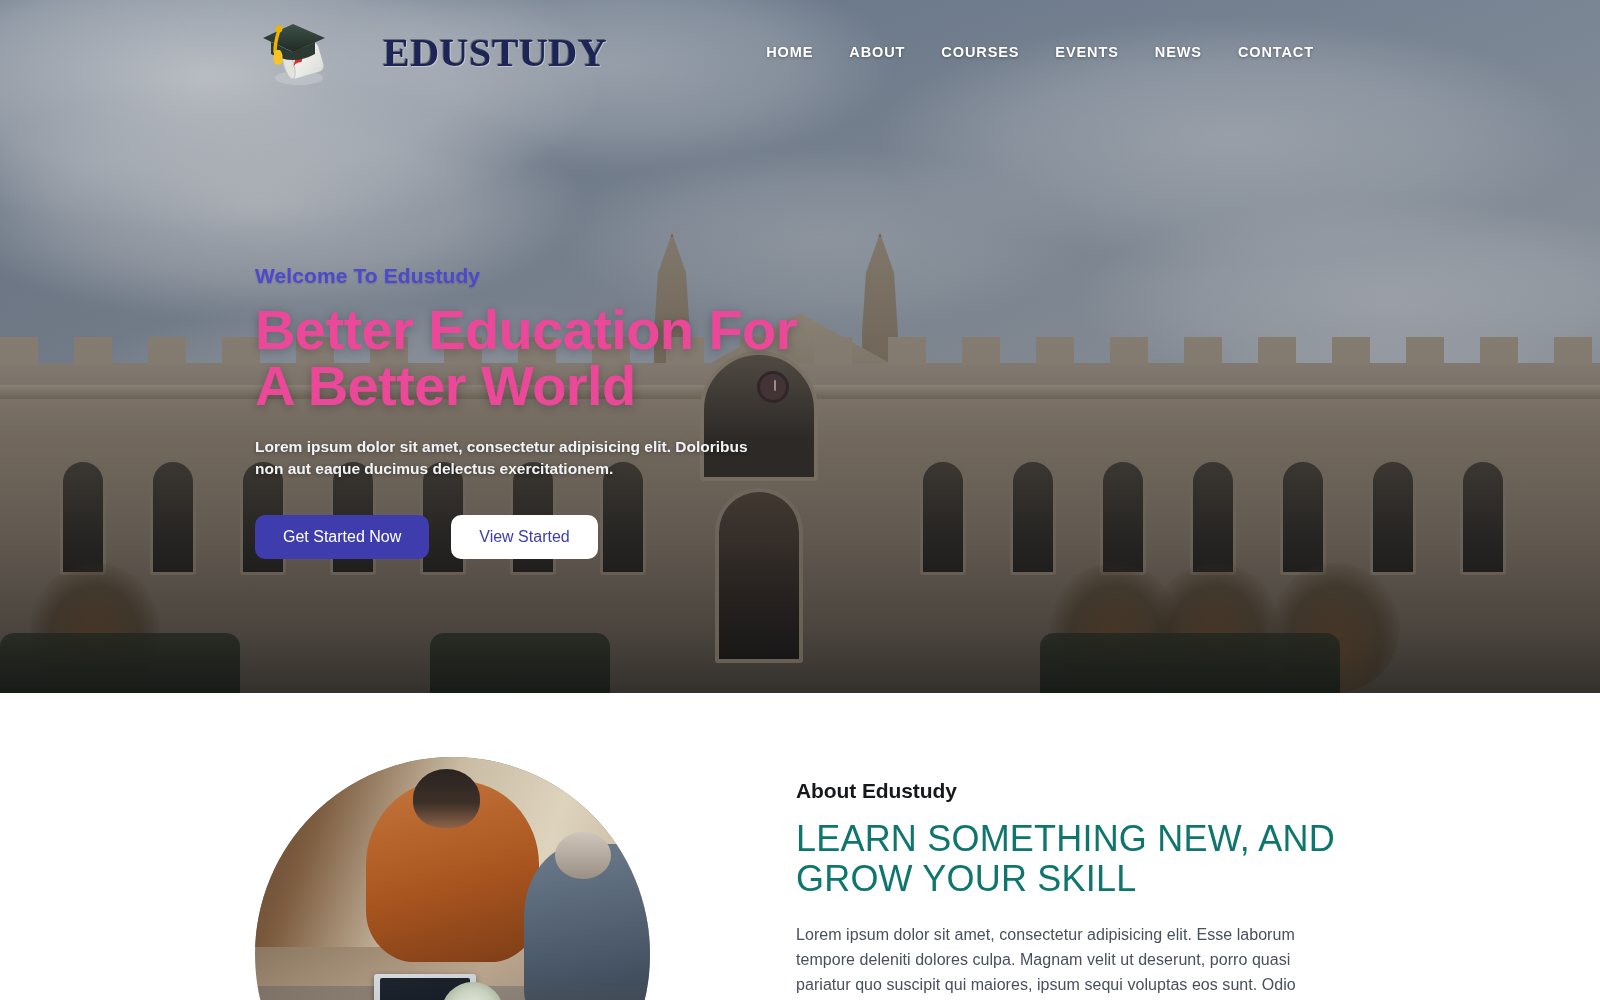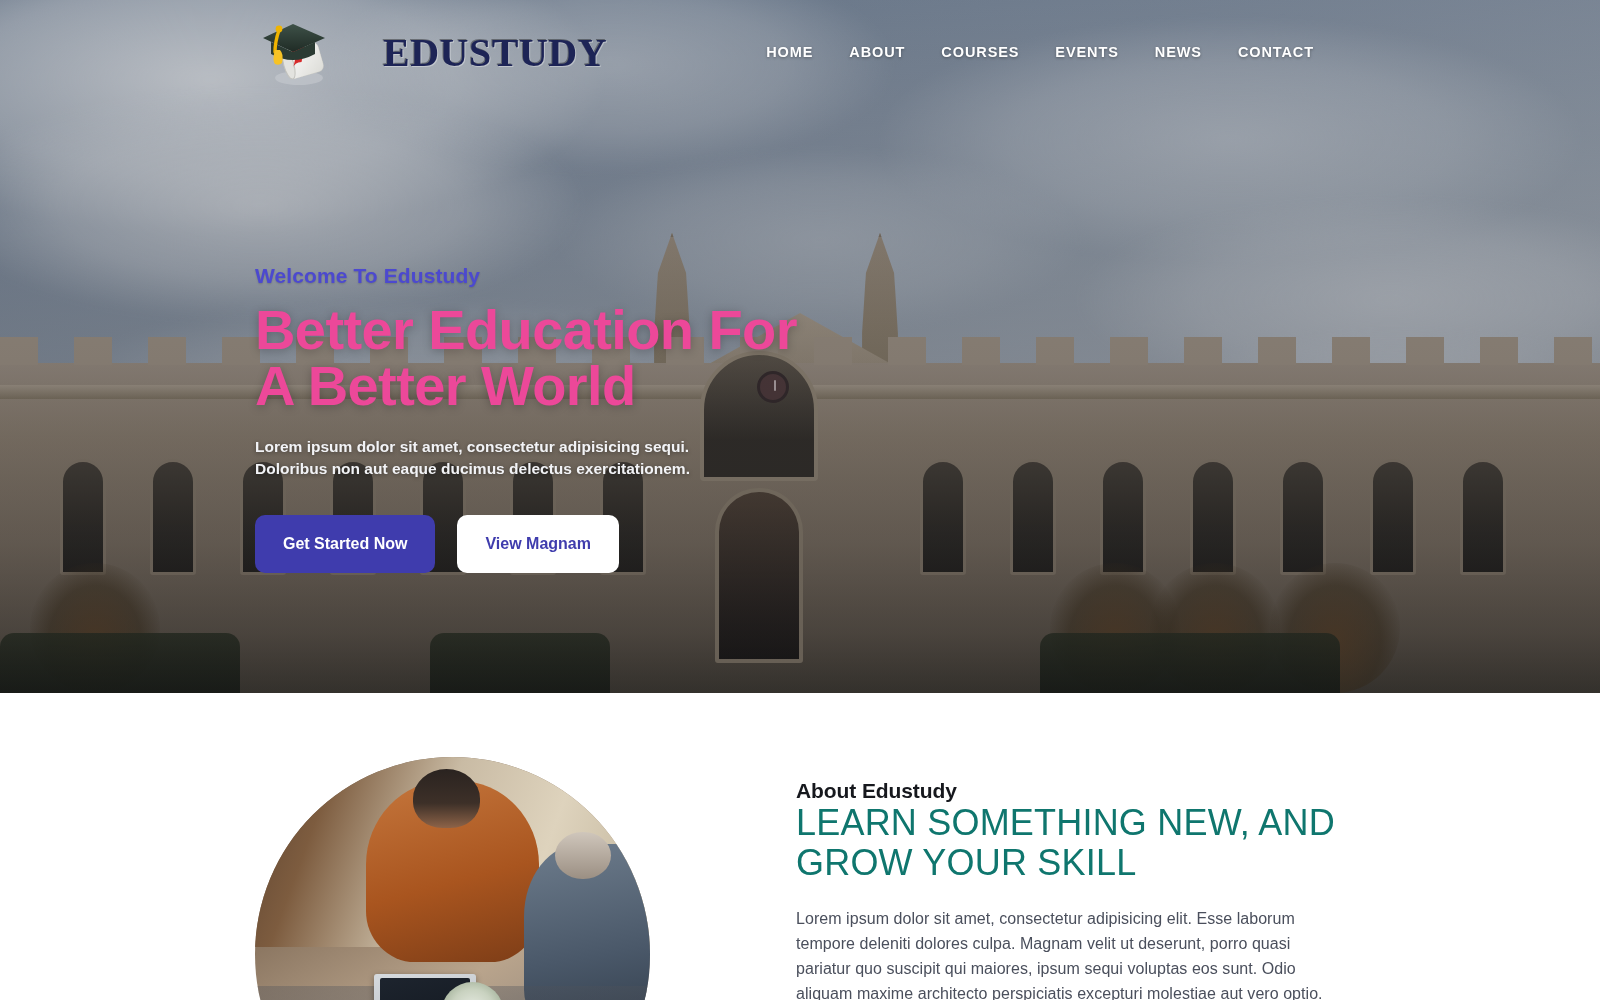--- a/index.html
+++ b/index.html
@@ -162,23 +162,23 @@
     text-shadow:0 2px 10px rgba(0,0,0,.25);
   }
   .hero-desc {
     font-size:15.5px; font-weight:700; line-height:1.45; color:#f2f3f6;
     width:505px; margin-bottom:34px;
     text-shadow:0 1px 4px rgba(0,0,0,.4);
   }
   .hero-actions { display:flex; gap:22px; align-items:center; }
   .btn {
     display:inline-flex; align-items:center; justify-content:center;
-    font-size:16px; font-weight:700; border-radius:10px;
+    font-size:16px; font-weight:400; border-radius:10px;
     text-decoration:none; cursor:pointer; border:none;
-    height:58px; padding:0 28px; white-space:nowrap;
+    height:44px; padding:0 28px; white-space:nowrap;
   }
   .btn-primary { background:#3f3cad; color:#ffffff; }
   .btn-secondary { background:#ffffff; color:#3f3cad; }
 
   
   .about {
     position:absolute; left:0; top:693px; width:1600px; height:307px;
     background:#ffffff;
   }
   .about-inner {
@@ -234,21 +234,21 @@
   }
   .lp2 { left:30%; bottom:26%; width:26%; height:19%; background:linear-gradient(170deg,#d6dade,#b0b6bd); }
   .ac-plant {
     position:absolute; left:47%; bottom:27%; width:16%; height:16%;
     background:radial-gradient(circle at 50% 45%, #e8ece4 0%, #c9d2c0 45%, #9fae96 75%, rgba(160,175,150,0) 85%);
     border-radius:50%;
   }
 
   .about-body { width:545px; padding-top:22px; }
   .about-kicker {
-    font-size:21px; font-weight:700; color:#16181d; 
+    font-size:21px; font-weight:700; color:#16181d; margin-bottom:16px;
     letter-spacing:-.1px;
   }
   .about-heading {
     font-size:36px; line-height:1.12; font-weight:400; color:#0f766e;
     letter-spacing:.2px; margin-bottom:22px; text-transform:uppercase;
   }
   .about-text {
     font-size:16px; line-height:1.58; color:#4a4f5c; letter-spacing:.05px;
   }
 </style>
@@ -349,24 +349,24 @@
       <a class="nav-link" href="#">COURSES</a>
       <a class="nav-link" href="#">EVENTS</a>
       <a class="nav-link" href="#">NEWS</a>
       <a class="nav-link" href="#">CONTACT</a>
     </nav>
   </header>
 
   <div class="hero-content">
     <div class="hero-eyebrow">Welcome To Edustudy</div>
     <h1 class="hero-title">Better Education For A Better World</h1>
-    <p class="hero-desc">Lorem ipsum dolor sit amet, consectetur adipisicing sequi. Doloribus non aut eaque ducimus delectus exercitationem.</p>
+    <p class="hero-desc">Lorem ipsum dolor sit amet, consectetur adipisicing elit. Doloribus non aut eaque ducimus delectus exercitationem.</p>
     <div class="hero-actions">
       <a class="btn btn-primary" href="#">Get Started Now</a>
-      <a class="btn btn-secondary" href="#">View Magnam</a>
+      <a class="btn btn-secondary" href="#">View Started</a>
     </div>
   </div>
 </section>
 
 <section class="about">
   <div class="about-inner">
 
     <div class="about-figure">
       <div class="about-circle">
         <div class="ac-wall"></div>

